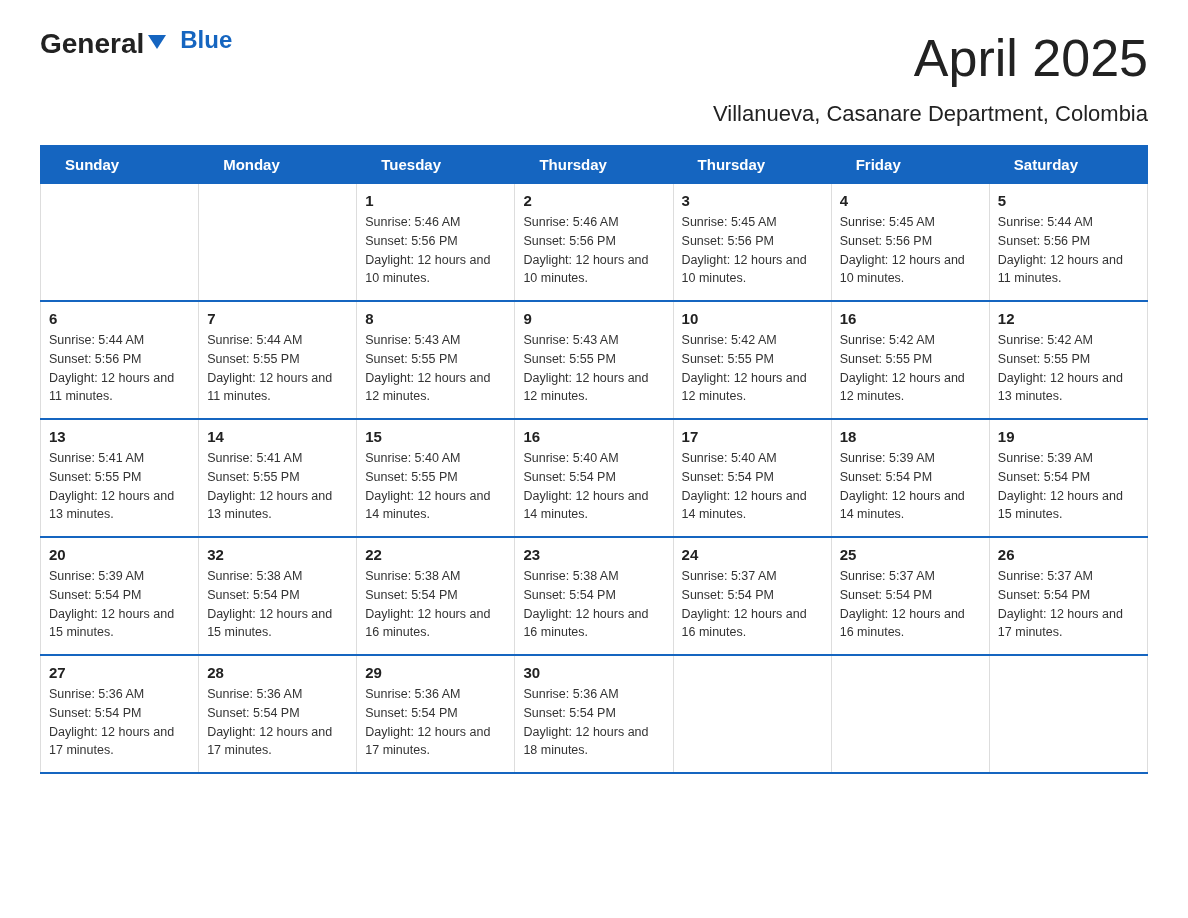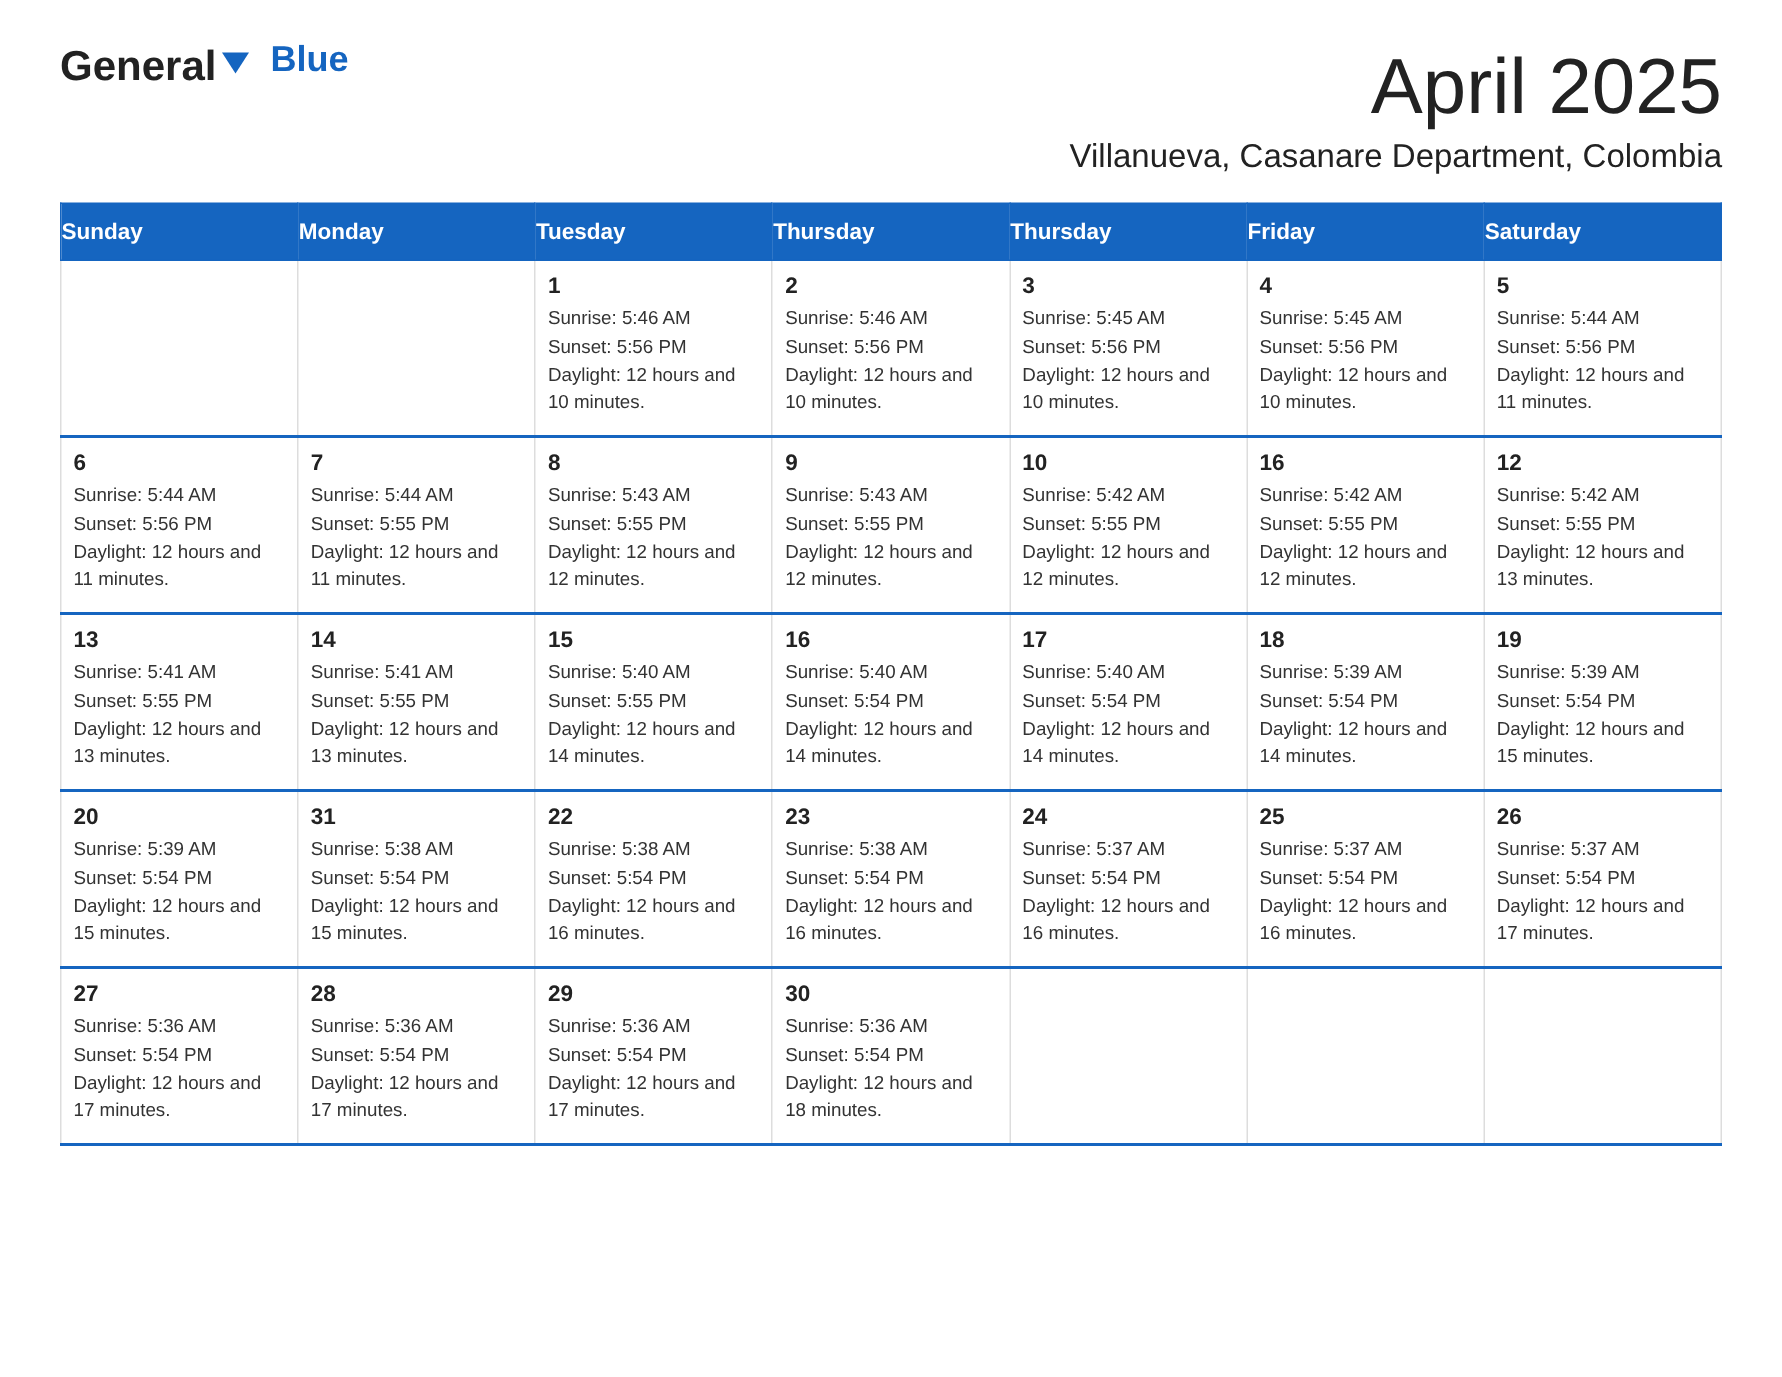--- a/index.html
+++ b/index.html
@@ -40,33 +40,33 @@
     .title-block h1 {
       font-size: 52px;
       font-weight: normal;
       color: #222;
       line-height: 1.1;
     }
     .title-block h2 {
       font-size: 22px;
       font-weight: normal;
       color: #222;
-      margin-top: 4px;
+      margin-top: 14px;
     }
     .calendar {
       width: 100%;
       border-collapse: collapse;
       margin-top: 18px;
     }
     .calendar thead tr {
       background-color: #1565c0;
       color: #fff;
     }
     .calendar thead th {
-      padding: 10px 0;
+      padding: 10px 24px;
       font-size: 15px;
       font-weight: bold;
       text-align: left;
       border: 1px solid #1565c0;
     }
     .calendar tbody tr {
       border-bottom: 2px solid #1565c0;
     }
     .calendar tbody td {
       vertical-align: top;
@@ -248,21 +248,21 @@
         </td>
       </tr>
       <tr>
         <td>
           <span class="day-number">20</span>
           <div class="day-info" style="white-space: pre-line;">Sunrise: 5:39 AM
 Sunset: 5:54 PM
 Daylight: 12 hours and 15 minutes.</div>
         </td>
         <td>
-          <span class="day-number">31</span>
+          <span class="day-number">32</span>
           <div class="day-info" style="white-space: pre-line;">Sunrise: 5:38 AM
 Sunset: 5:54 PM
 Daylight: 12 hours and 15 minutes.</div>
         </td>
         <td>
           <span class="day-number">22</span>
           <div class="day-info" style="white-space: pre-line;">Sunrise: 5:38 AM
 Sunset: 5:54 PM
 Daylight: 12 hours and 16 minutes.</div>
         </td>

